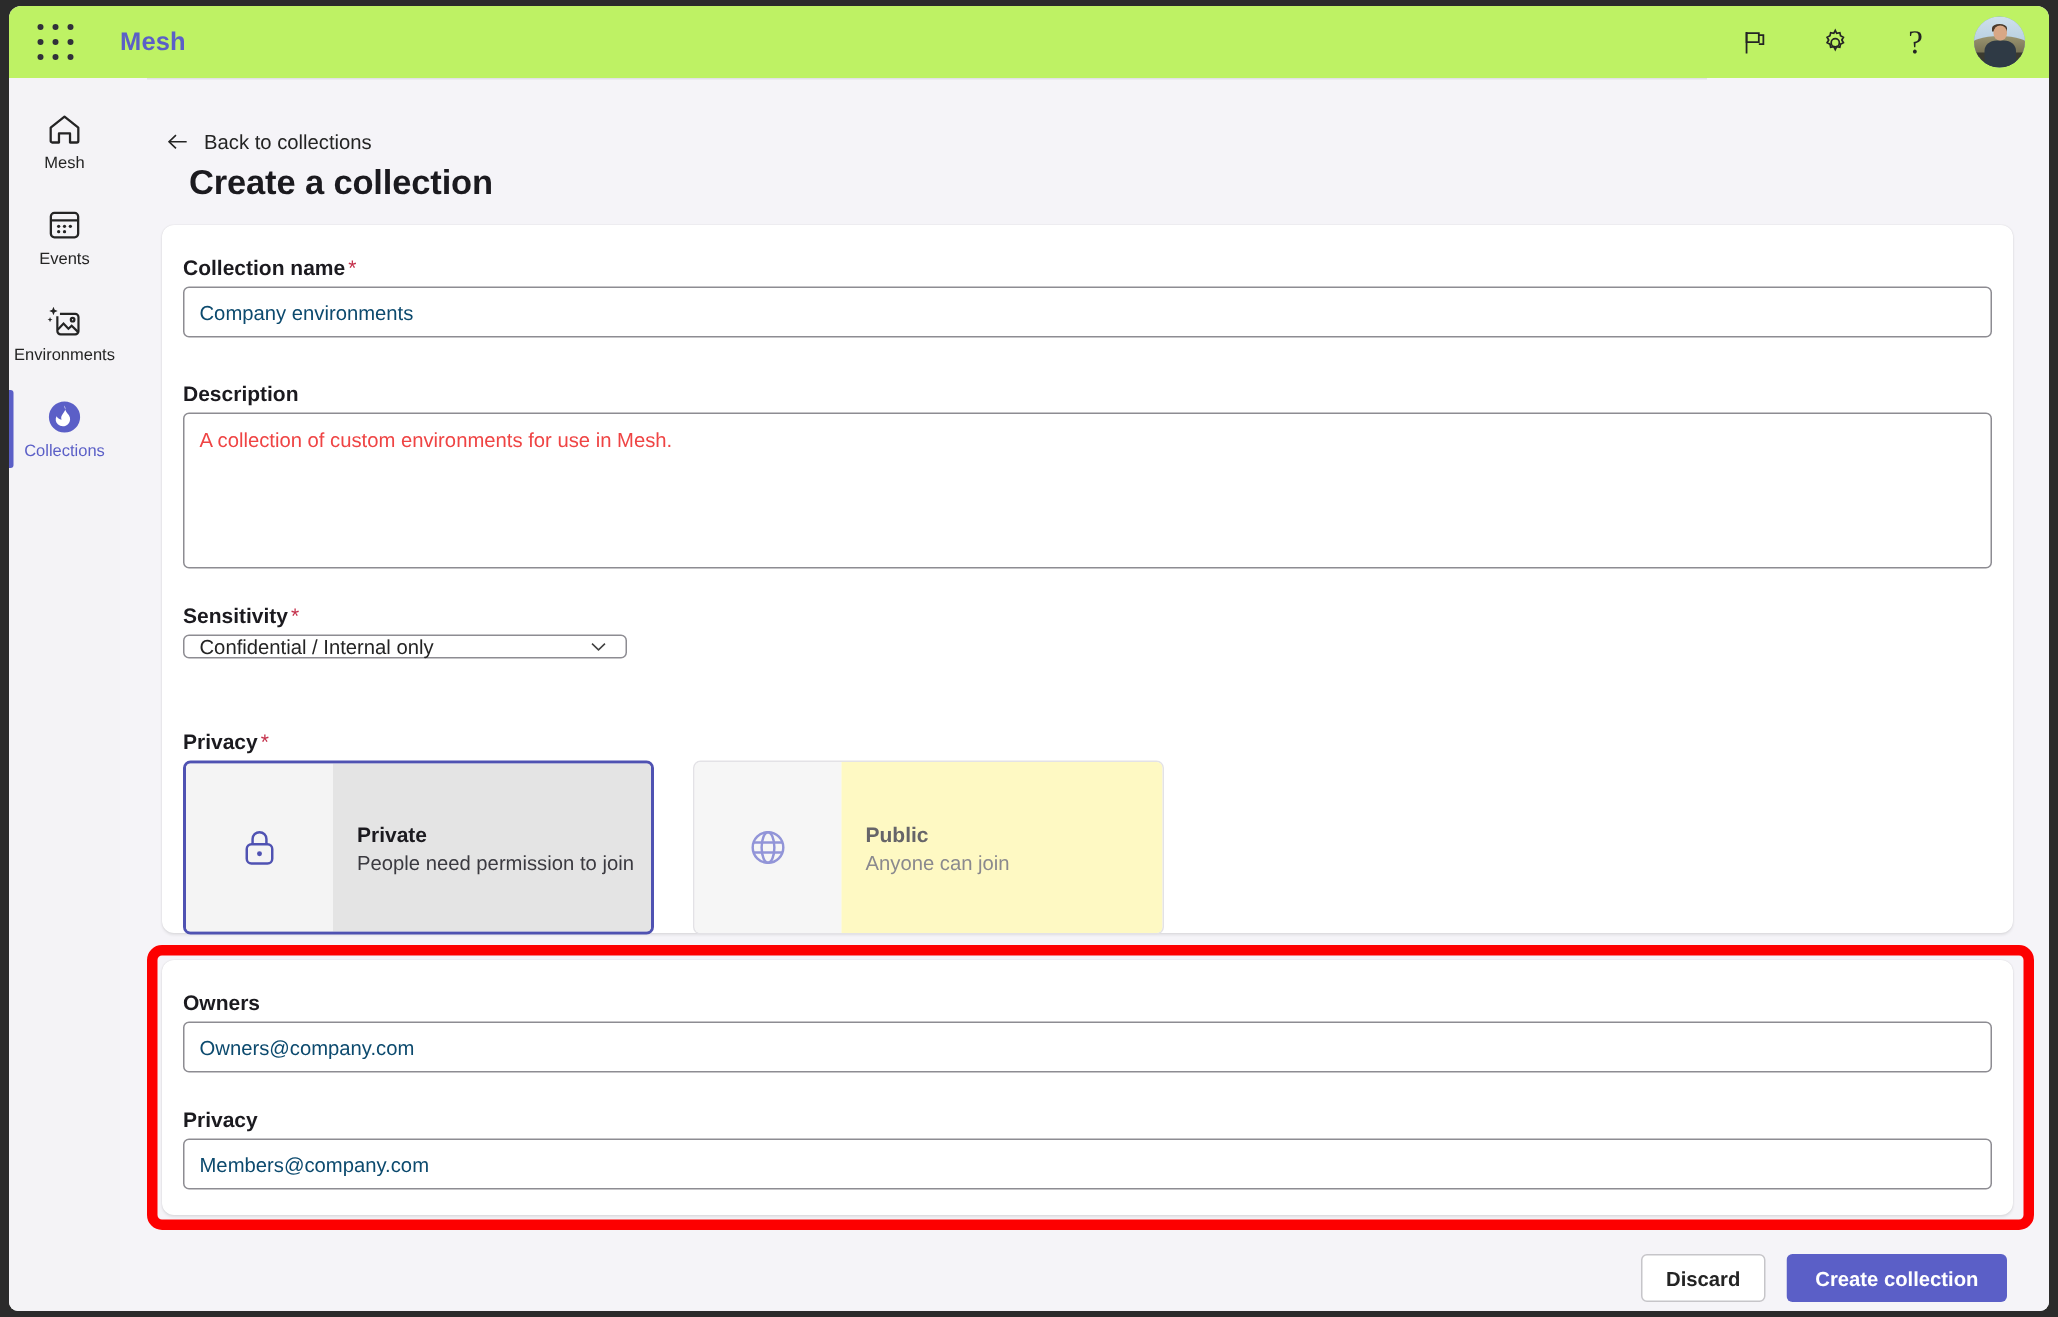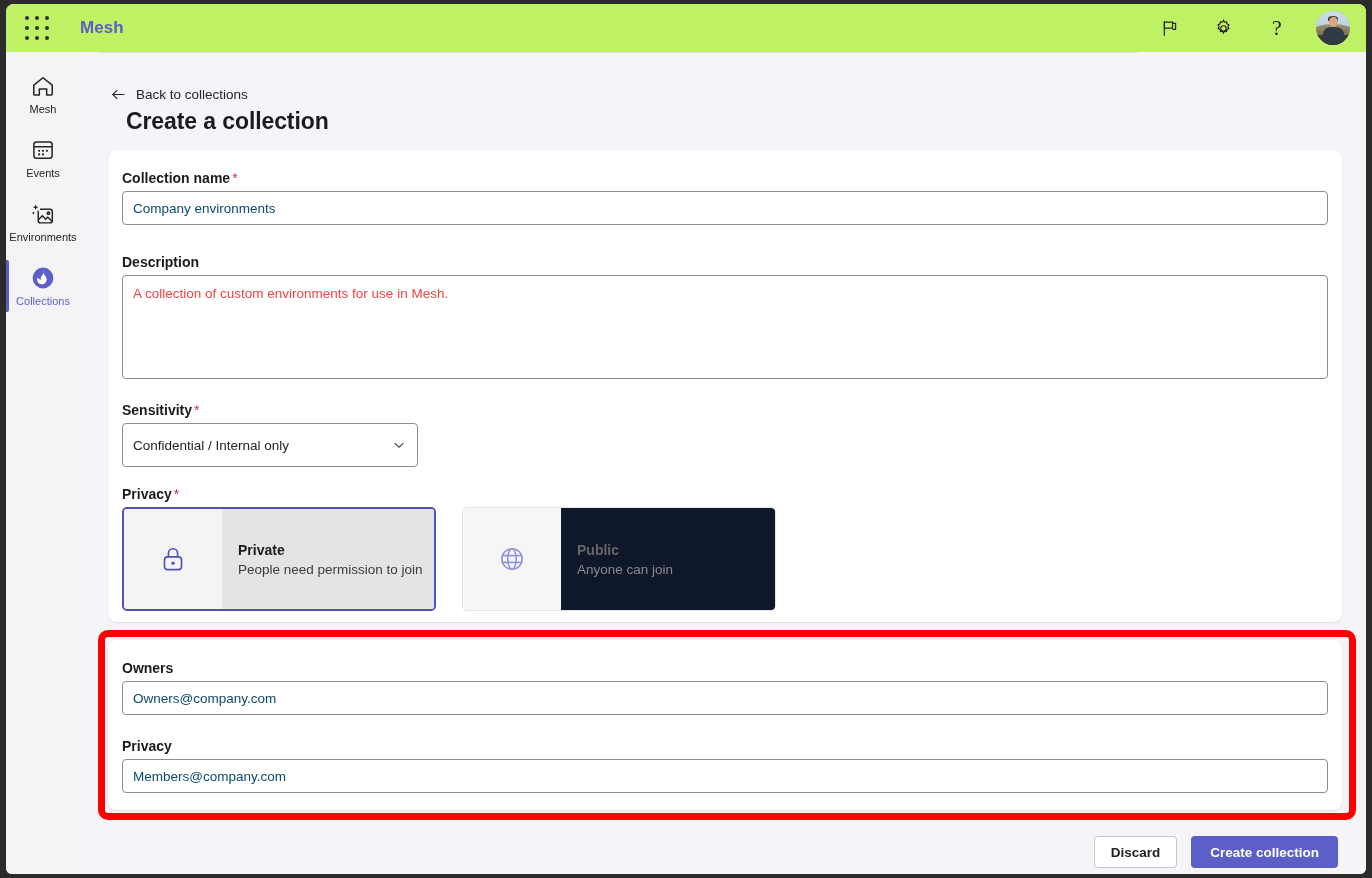--- a/index.html
+++ b/index.html
@@ -225,40 +225,40 @@
   }
 
   
   #lbl-name  { position:absolute; left: 14px; top: 20px; }
   #in-name   { position:absolute; left: 14px; top: 41px; width: 1206px; }
   #lbl-desc  { position:absolute; left: 14px; top: 104px; }
   #in-desc   { position:absolute; left: 14px; top: 125px; width: 1206px; }
   #lbl-sens  { position:absolute; left: 14px; top: 252px; }
   #sens-select {
     position:absolute; left: 14px; top: 273px;
-    width: 296px; height: 44px;
+    width: 296px; height: 16px;
     border: 1px solid #8d8c92;
     border-radius: 4px;
     background: #ffffff;
     display: flex; align-items: center;
     padding: 0 10px;
     cursor: pointer;
   }
   #sens-value { font-size: 13.5px; color: #242424; }
   #sens-chevron { margin-left: auto; display:flex; color:#424242; }
   #lbl-priv  { position:absolute; left: 14px; top: 336px; }
 
   #privacy-row {
     position: absolute;
     left: 14px; top: 357px;
     display: flex;
     gap: 26px;
   }
   .priv-card {
-    width: 314px; height: 104px;
+    width: 314px; height: 116px;
     border-radius: 5px;
     display: flex;
     overflow: hidden;
     cursor: pointer;
     border: 1px solid #e3e2e6;
     background: #fafafa;
   }
   .priv-card.selected {
     border: 2px solid #4f52b2;
     background: #f4f4f4;
@@ -270,21 +270,21 @@
     flex: 0 0 98px;
   }
   .priv-card.selected .priv-icon-pane { background: #f4f4f4; }
   .priv-text-pane {
     flex: 1;
     background: #e4e4e4;
     display: flex; flex-direction: column; justify-content: center;
     padding-left: 16px;
     gap: 4px;
   }
-  .priv-card:not(.selected) .priv-text-pane { background: #0f172a; }
+  .priv-card:not(.selected) .priv-text-pane { background: #fef9c3; }
   .priv-title {
     font-size: 14px; font-weight: 700; color: #1b1a1f;
   }
   .priv-sub {
     font-size: 13.5px; color: #3b3a40;
   }
   .priv-card:not(.selected) .priv-title { color: #666569; }
   .priv-card:not(.selected) .priv-sub   { color: #8a898e; }
 
   

